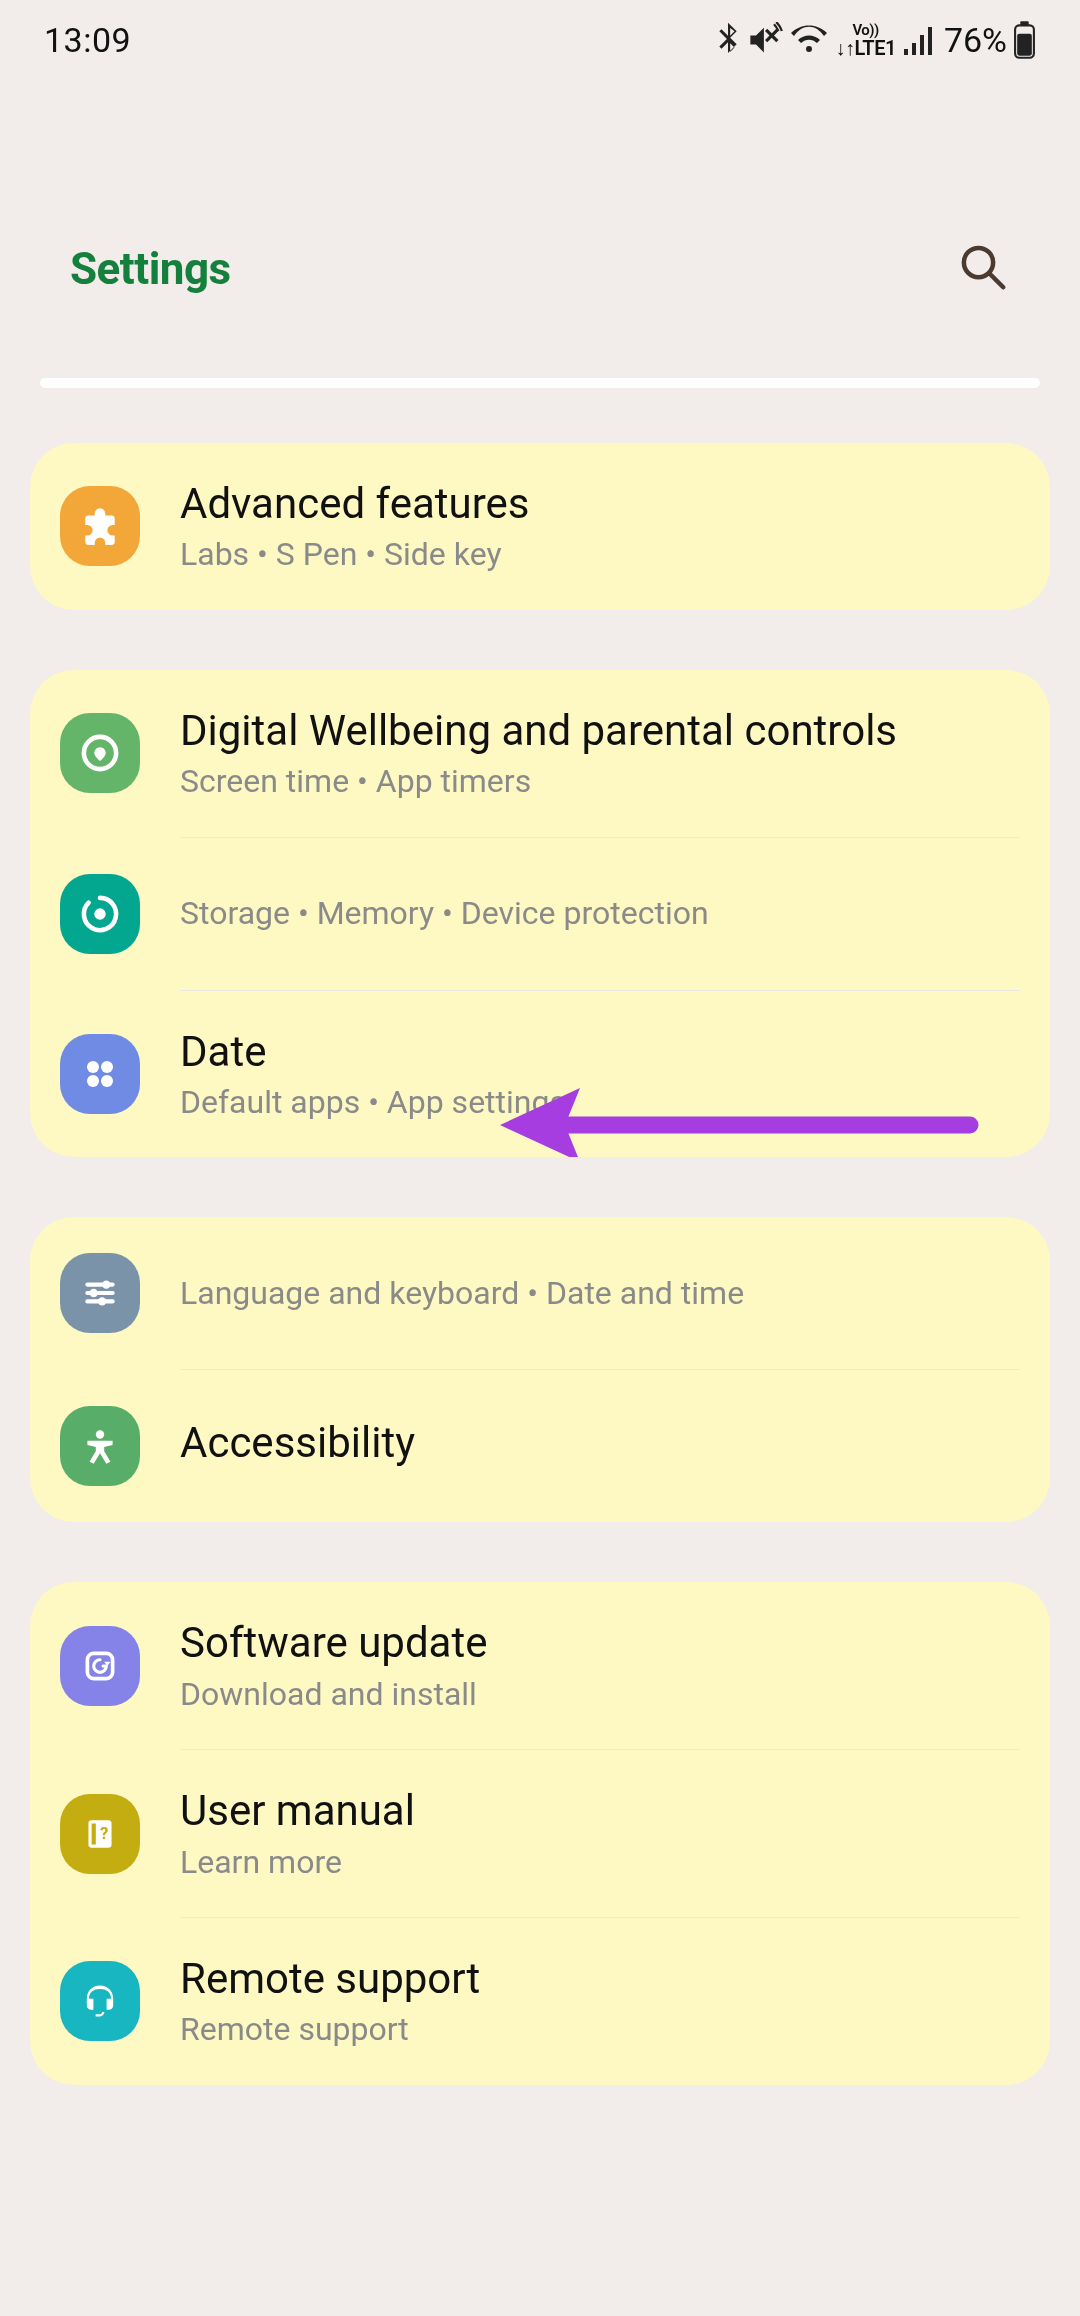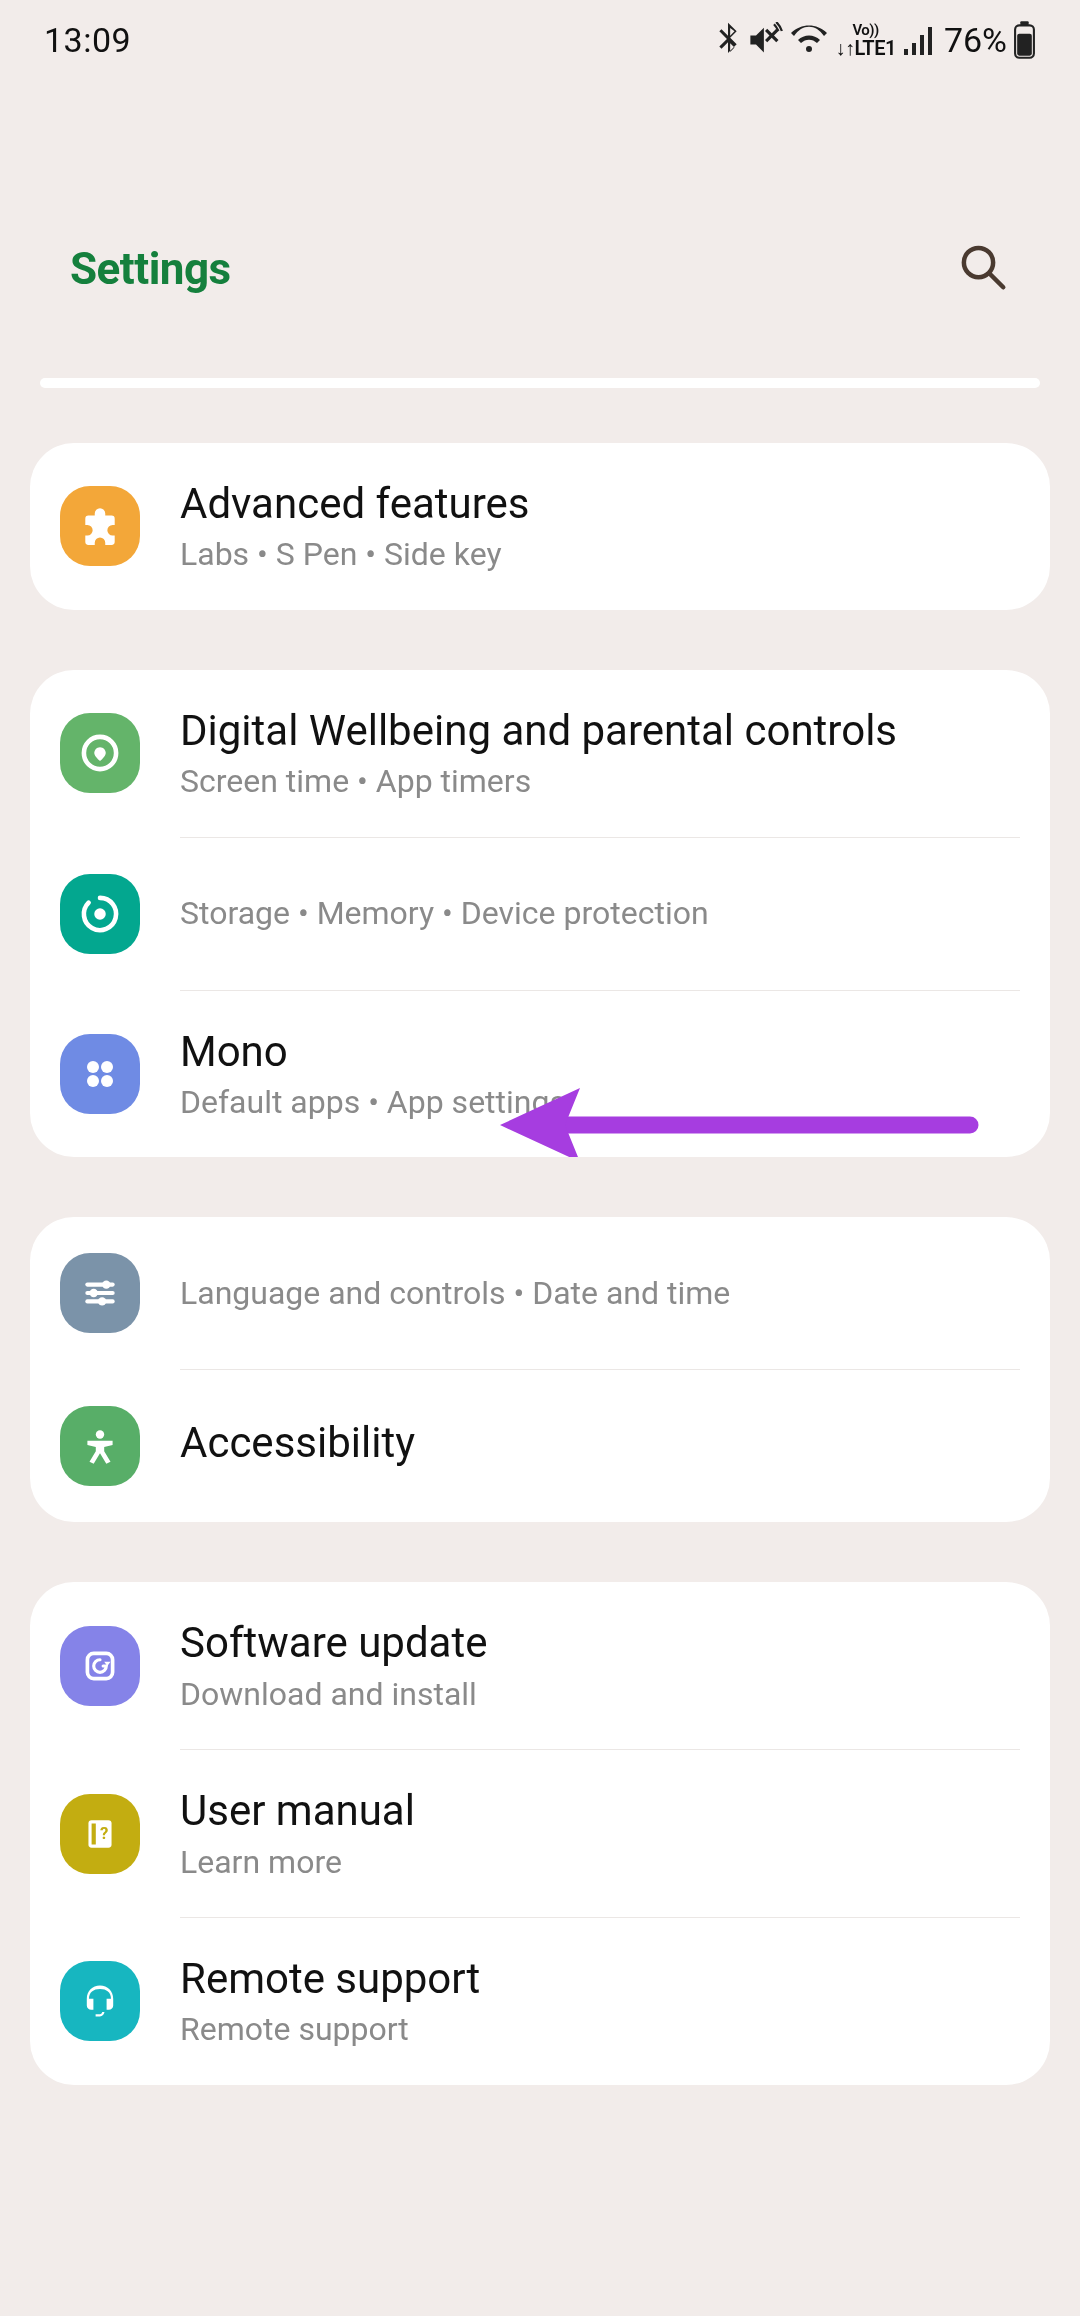--- a/index.html
+++ b/index.html
@@ -52,21 +52,21 @@
     .search-btn { padding: 10px; }
 
     .divider-pill {
       margin: 0 40px 55px 40px;
       height: 10px;
       background: #fff;
       border-radius: 999px;
     }
 
     .card {
-      background: #ffffff;
+      background: #fef9c3;
       border-radius: 44px;
       margin: 0 30px 60px 30px;
       padding: 0;
       overflow: hidden;
     }
 
     .row {
       display: flex;
       align-items: center;
       padding: 36px 30px 36px 30px;
@@ -217,21 +217,21 @@
   <div class="row">
     <div class="row-icon squircle ic-blue">
       <svg width="40" height="40" viewBox="0 0 40 40">
           <circle cx="13" cy="13" r="6" fill="#fff"></circle>
           <circle cx="27" cy="13" r="6" fill="#fff"></circle>
           <circle cx="13" cy="27" r="6" fill="#fff"></circle>
           <circle cx="27" cy="27" r="6" fill="#fff"></circle>
         </svg>
     </div>
     <div class="row-texts">
-      <div class="row-title">Mono</div>
+      <div class="row-title">Date</div>
       <div class="row-sub">Default apps  •  App settings</div>
     </div>
   </div>
 
   <svg class="arrow-overlay" style="left:460px; top:410px;" width="500" height="90" viewBox="0 0 500 90">
     <defs>
         <linearGradient id="g1">
           <stop offset="0" stop-color="#a63de0"></stop>
           <stop offset="1" stop-color="#a63de0"></stop>
         </linearGradient>
@@ -249,21 +249,21 @@
             <line x1="8" y1="12" x2="32" y2="12"></line>
             <line x1="8" y1="20" x2="32" y2="20"></line>
             <line x1="8" y1="28" x2="32" y2="28"></line>
           </g>
           <circle cx="26" cy="12" r="4" fill="#fff"></circle>
           <circle cx="14" cy="20" r="4" fill="#fff"></circle>
           <circle cx="22" cy="28" r="4" fill="#fff"></circle>
         </svg>
     </div>
     <div class="row-texts">
-      <div class="row-sub">Language and controls  •  Date and time</div>
+      <div class="row-sub">Language and keyboard  •  Date and time</div>
     </div>
   </div>
   <div class="row-divider"></div>
 
   <div class="row">
     <div class="row-icon squircle ic-green2">
       <svg width="42" height="42" viewBox="0 0 40 40">
           <circle cx="20" cy="9" r="4" fill="#fff"></circle>
           <path fill="#fff" d="M8 15h24v4l-8 2v4l6 10-4 2-6-10-6 10-4-2 6-10v-4l-8-2z"></path>
         </svg>

